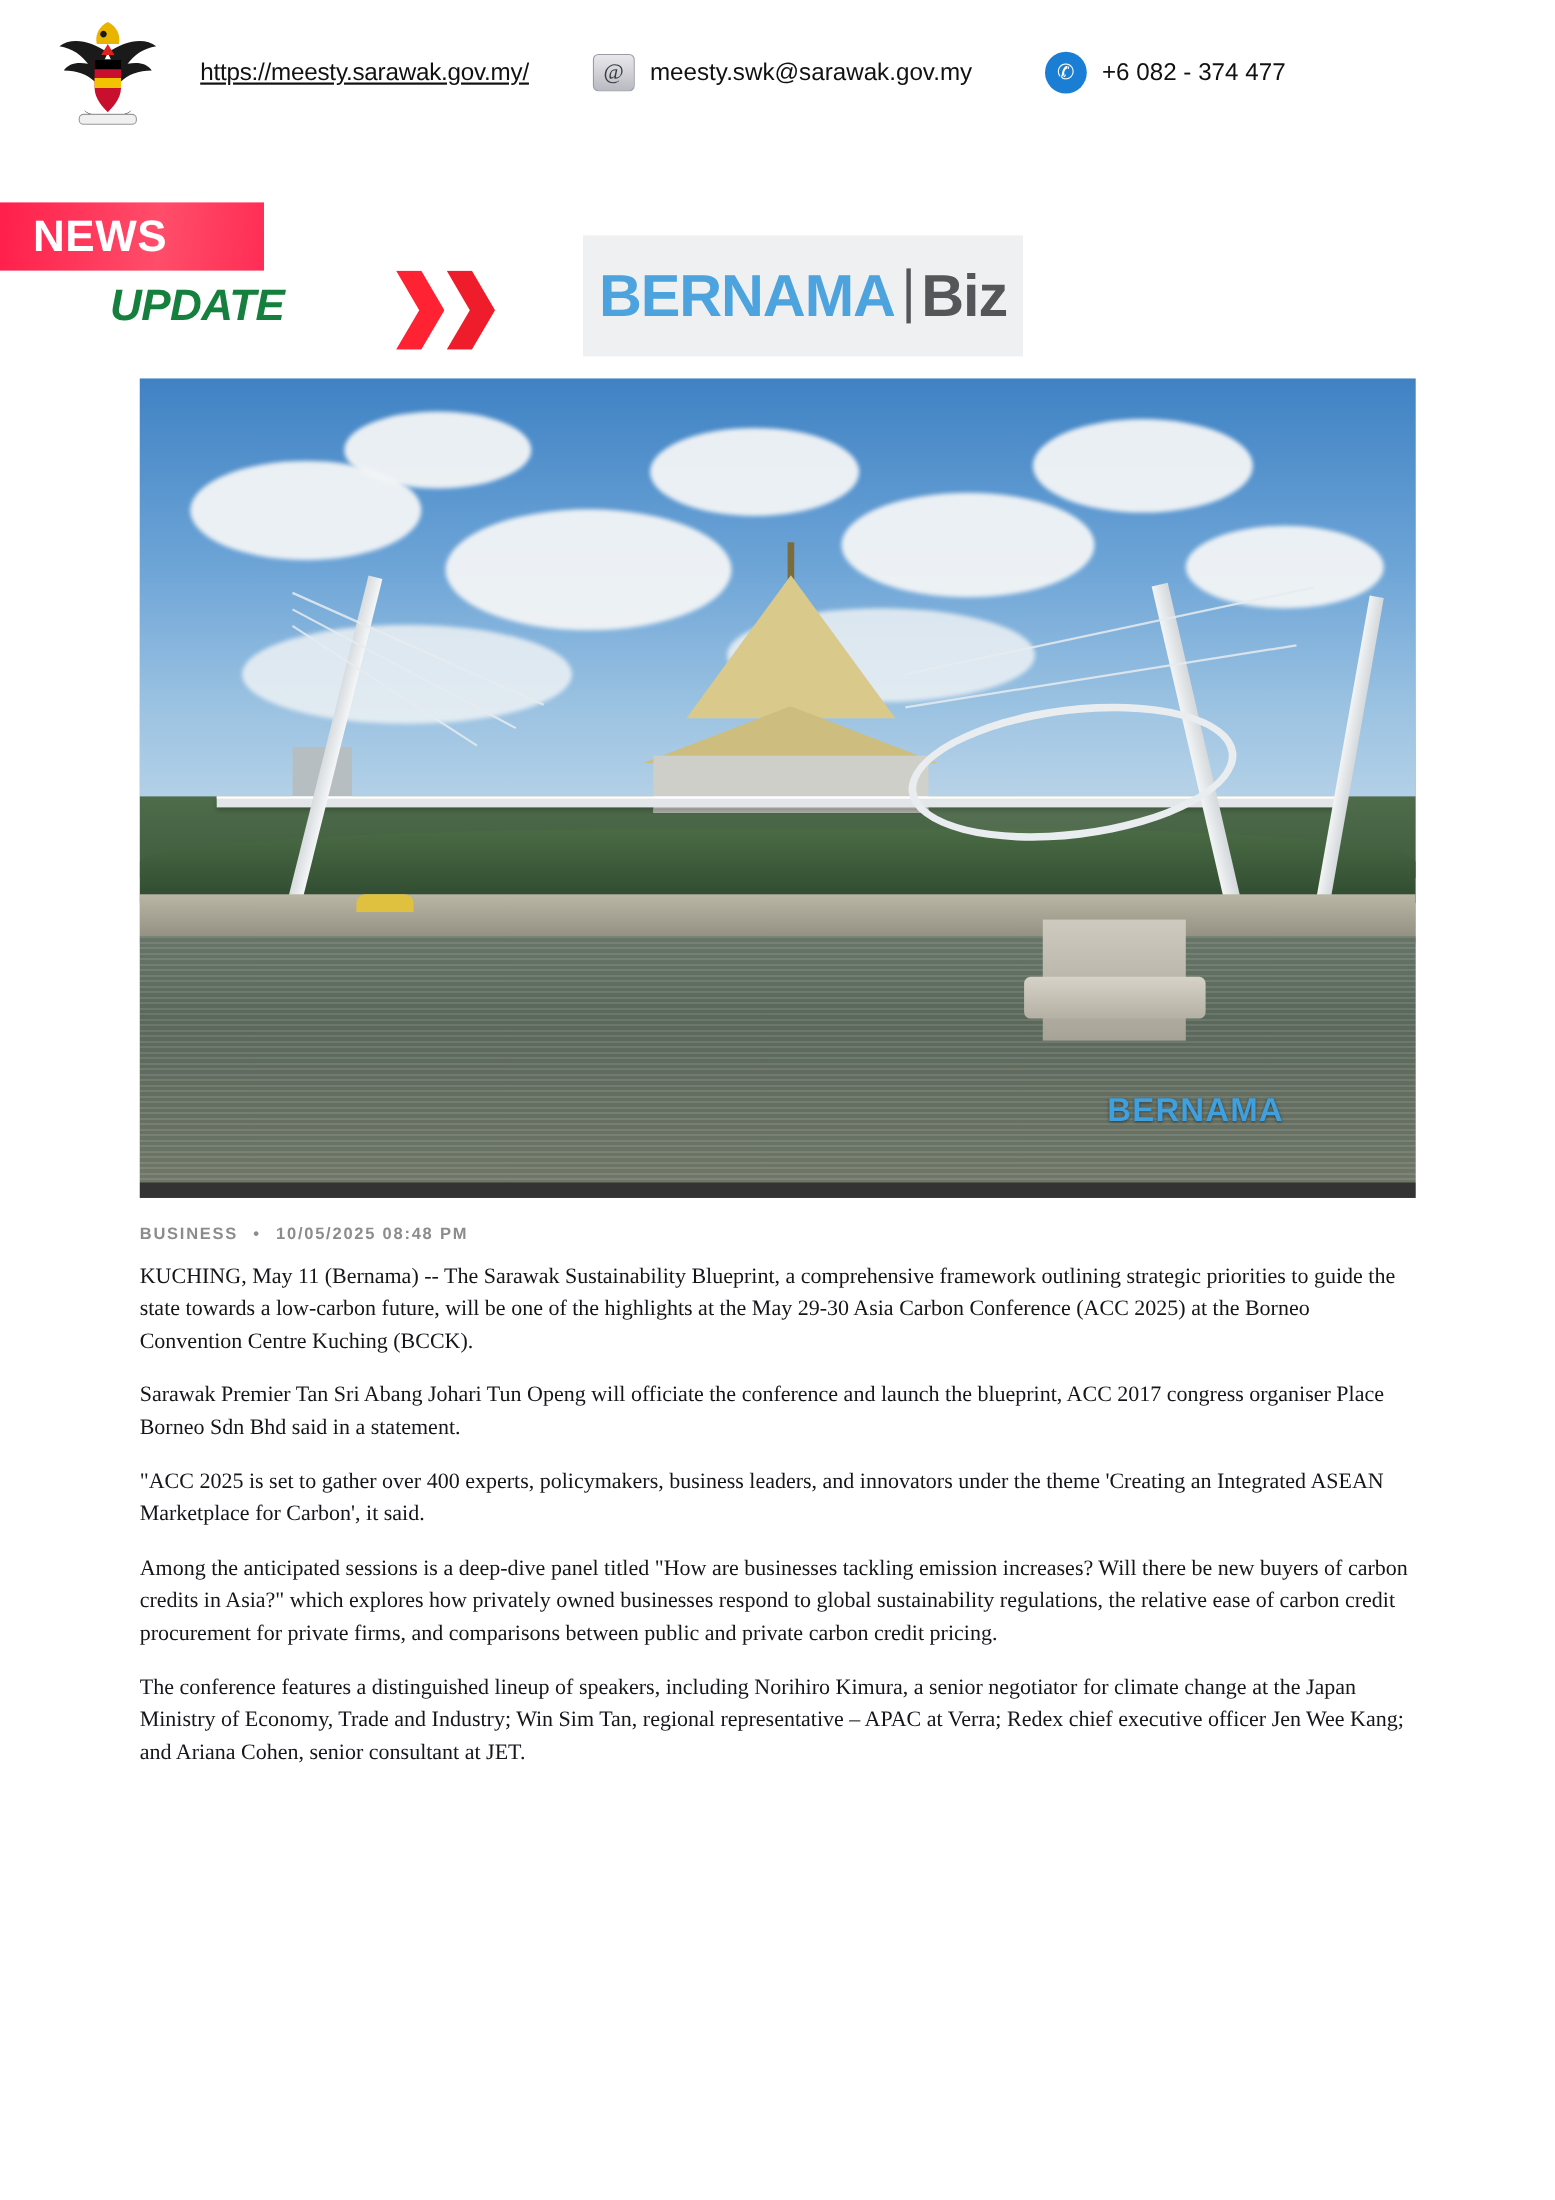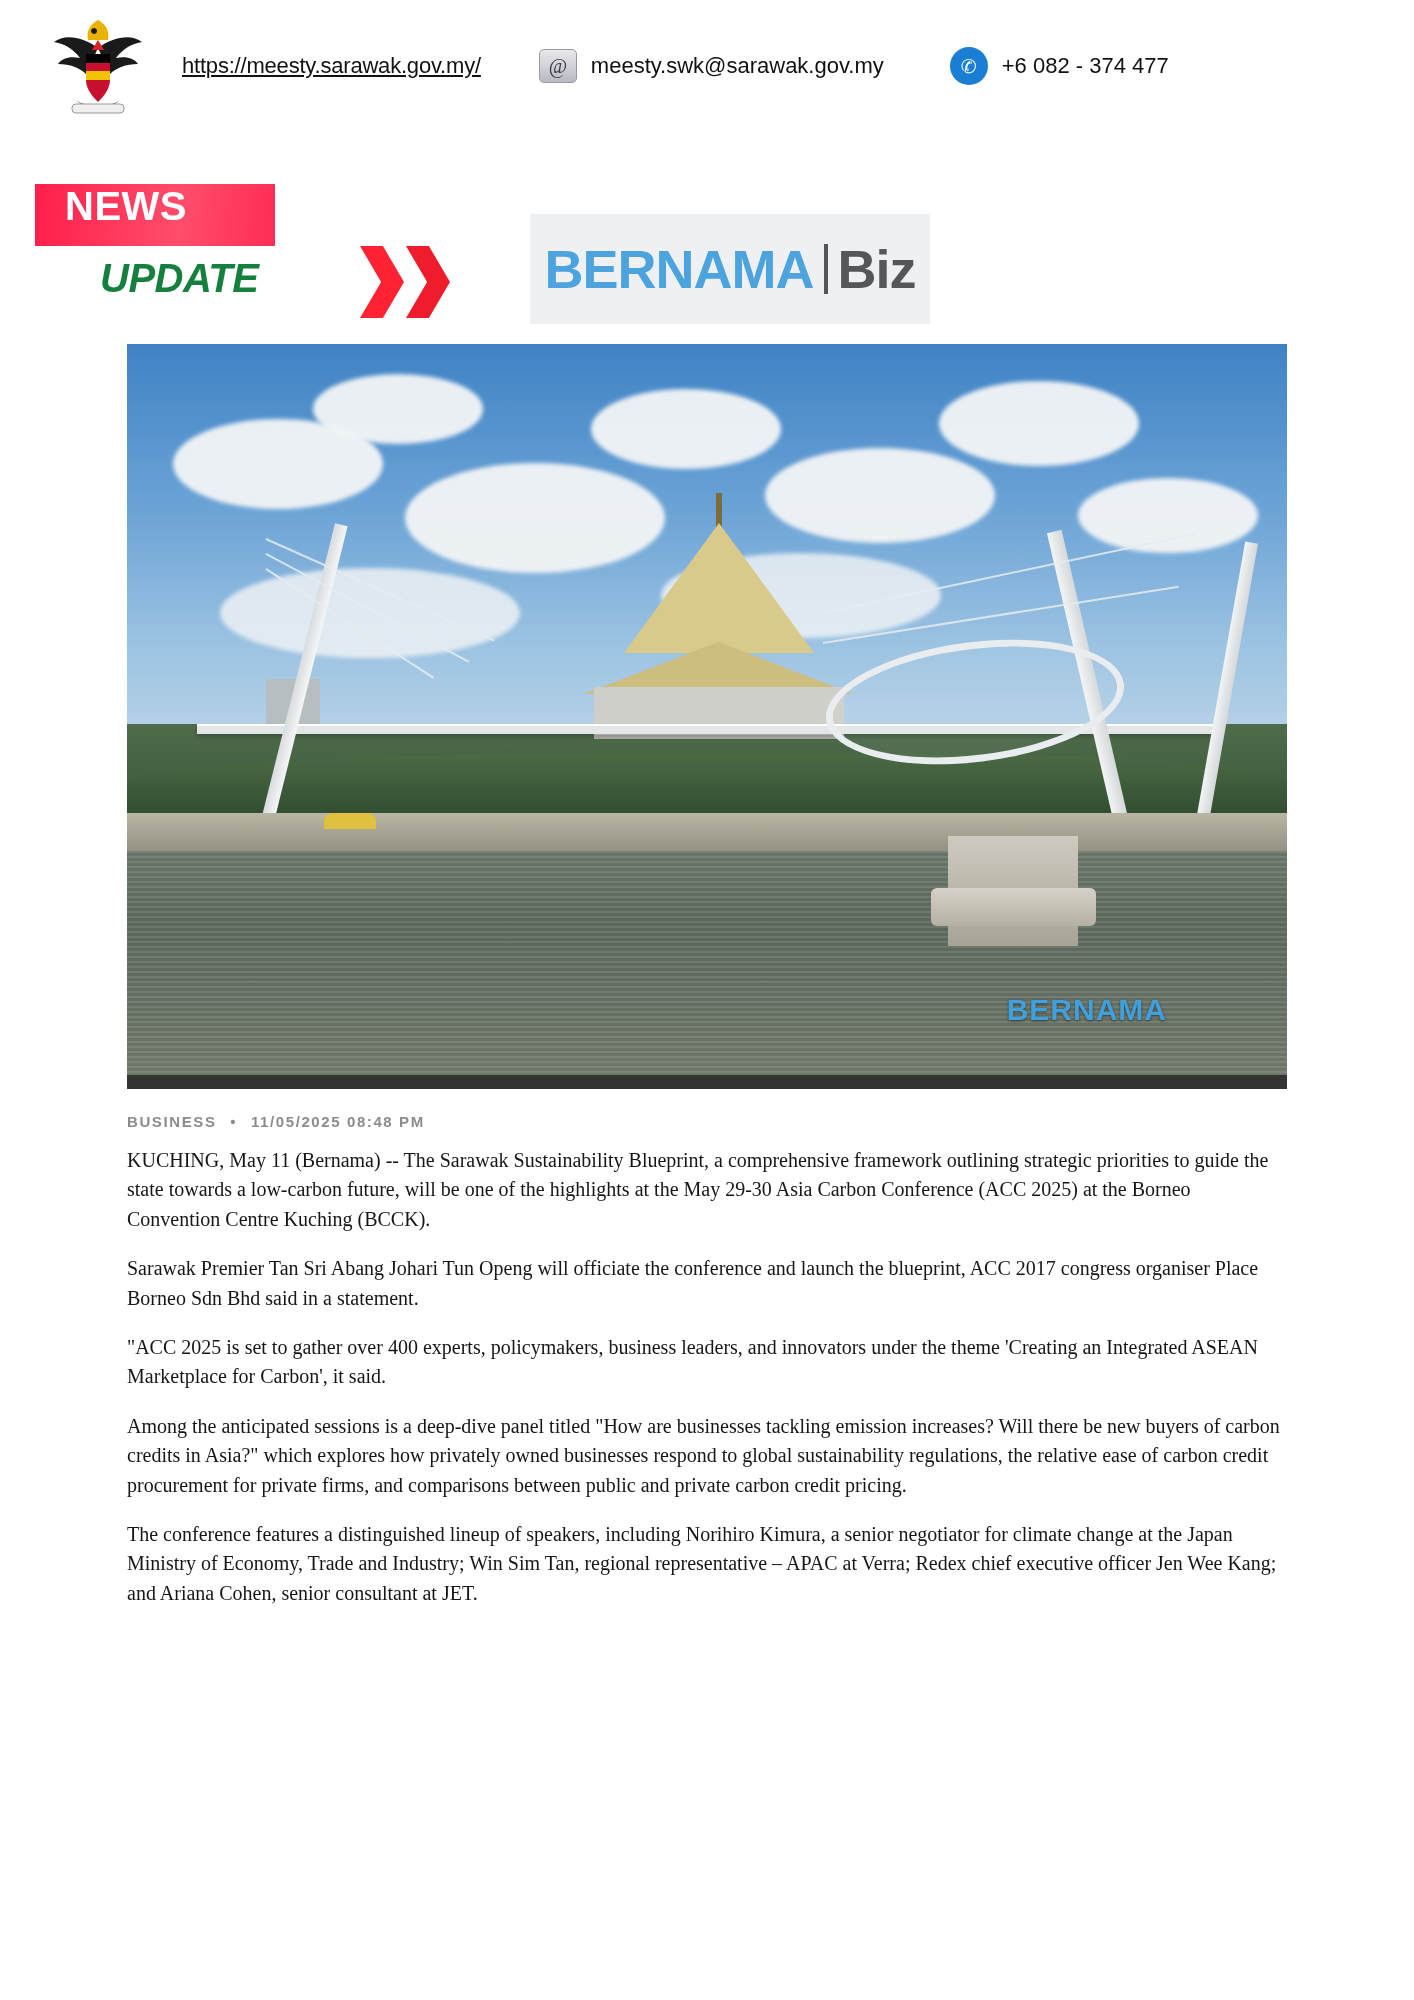--- a/index.html
+++ b/index.html
@@ -70,23 +70,22 @@
   .news-band {
     position: relative;
     margin-top: 56px;
     height: 150px;
   }
   .news-tag {
     position: absolute;
     left: 0; top: 0;
     width: 240px; height: 62px;
     background: linear-gradient(95deg,#ff1f4b 0%, #ff4d6a 60%, #ff2d55 100%);
-    display: flex; align-items: flex-start;
+    display: flex; align-items: center;
     padding-left: 30px;
-    margin-left: 35px;
   }
   .news-tag span {
     color: #fff;
     font-size: 40px;
     font-weight: bold;
     letter-spacing: 0.5px;
   }
   .news-update {
     position: absolute;
     left: 100px; top: 72px;
@@ -405,21 +404,21 @@
 
   <div class="bernama-wm">BERNAMA</div>
   <div class="photo-shadowbar"></div>
 </div>
 
 <div class="article">
 
   <div class="meta">
     <span>BUSINESS</span>
     <span class="dot">•</span>
-    <span>11/05/2025 08:48 PM</span>
+    <span>10/05/2025 08:48 PM</span>
   </div>
 
 
   <p>KUCHING, May 11 (Bernama) -- The Sarawak Sustainability Blueprint, a comprehensive framework outlining strategic priorities to guide the state towards a low-carbon future, will be one of the highlights at the May 29-30 Asia Carbon Conference (ACC 2025) at the Borneo Convention Centre Kuching (BCCK).</p>
   <p>Sarawak Premier Tan Sri Abang Johari Tun Openg will officiate the conference and launch the blueprint, ACC 2017 congress organiser Place Borneo Sdn Bhd said in a statement.</p>
   <p>"ACC 2025 is set to gather over 400 experts, policymakers, business leaders, and innovators under the theme 'Creating an Integrated ASEAN Marketplace for Carbon', it said.</p>
   <p>Among the anticipated sessions is a deep-dive panel titled "How are businesses tackling emission increases? Will there be new buyers of carbon credits in Asia?" which explores how privately owned businesses respond to global sustainability regulations, the relative ease of carbon credit procurement for private firms, and comparisons between public and private carbon credit pricing.</p>
   <p>The conference features a distinguished lineup of speakers, including Norihiro Kimura, a senior negotiator for climate change at the Japan Ministry of Economy, Trade and Industry; Win Sim Tan, regional representative – APAC at Verra; Redex chief executive officer Jen Wee Kang; and Ariana Cohen, senior consultant at JET.</p>
 </div>
 

